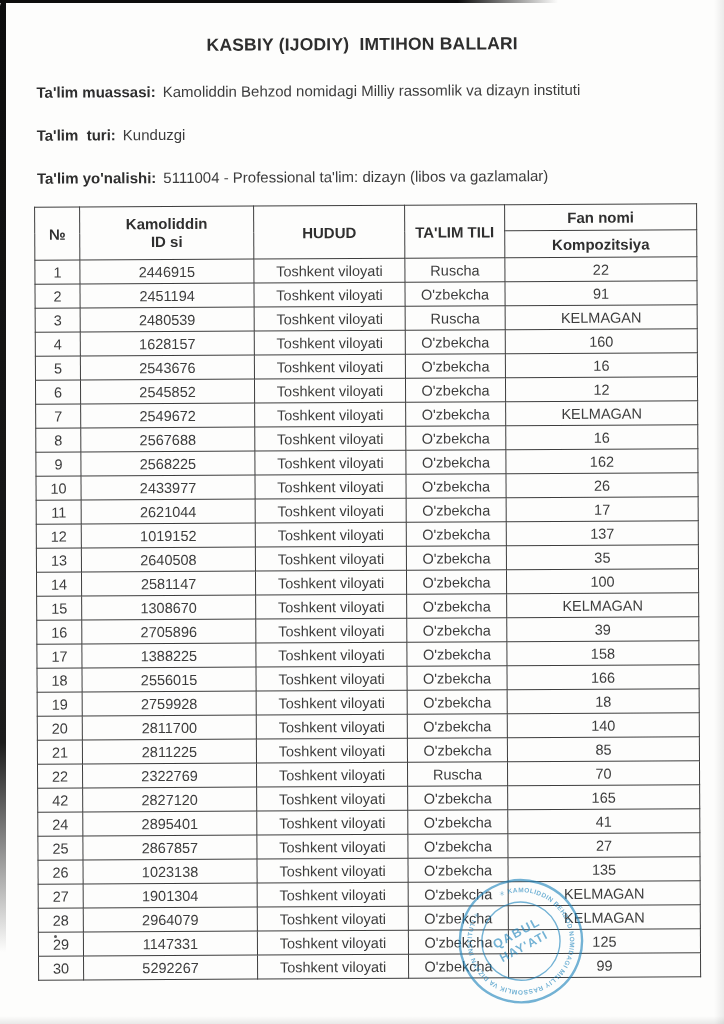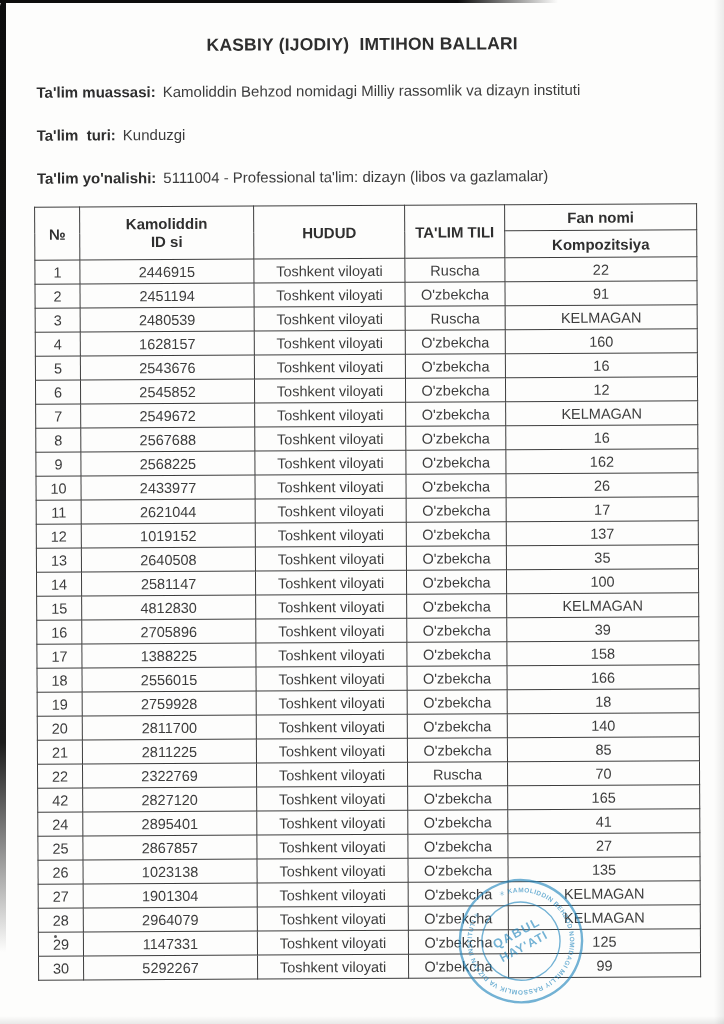--- a/index.html
+++ b/index.html
@@ -231,21 +231,21 @@
       </tr>
         <tr>
         <td class="c-num">14</td>
         <td class="c-id">2581147</td>
         <td class="c-hudud">Toshkent viloyati</td>
         <td class="c-tili">O'zbekcha</td>
         <td class="c-score">100</td>
       </tr>
         <tr>
         <td class="c-num">15</td>
-        <td class="c-id">4812830</td>
+        <td class="c-id">1308670</td>
         <td class="c-hudud">Toshkent viloyati</td>
         <td class="c-tili">O'zbekcha</td>
         <td class="c-score">KELMAGAN</td>
       </tr>
         <tr>
         <td class="c-num">16</td>
         <td class="c-id">2705896</td>
         <td class="c-hudud">Toshkent viloyati</td>
         <td class="c-tili">O'zbekcha</td>
         <td class="c-score">39</td>

